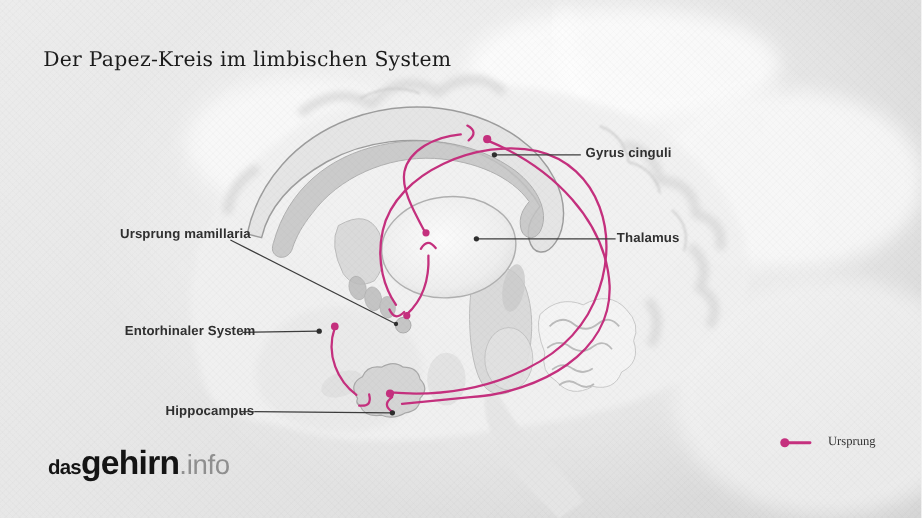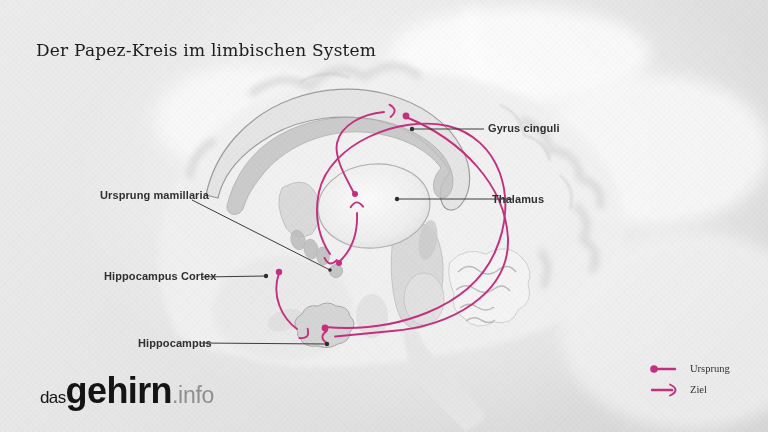--- a/index.html
+++ b/index.html
@@ -27,34 +27,34 @@
   .page-title{
     position:absolute;left:36px;top:40px;z-index:4;
     font-family:"DejaVu Serif","Liberation Serif",serif;
     font-size:17px;font-weight:500;color:var(--text-dark);letter-spacing:.2px;
   }
   .lbl{
     position:absolute;z-index:4;font-size:11px;color:#2f2f2f;
     letter-spacing:.1px;white-space:nowrap;font-weight:bold;
   }
   .lbl-gyrus{left:488px;top:122px;}
-  .lbl-thalamus{left:492px;top:193px;text-align:center;}
+  .lbl-thalamus{left:514px;top:193px;text-align:center;}
   .lbl-corpora{left:100px;top:189px;}
   .lbl-entorhinal{left:104px;top:270px;}
   .lbl-hippocampus{left:138px;top:337px;}
   .legend{position:absolute;left:648px;top:358px;z-index:4;}
   .legend-row{display:flex;align-items:center;height:21px;font-family:Liberation Serif, serif;}
   .legend-row .txt{font-size:10.5px;color:#333;margin-left:10px;}
   .legend-icon{display:block;}
   .logo{
     position:absolute;left:40px;top:370px;z-index:4;white-space:nowrap;
     letter-spacing:-.6px;
   }
-  .logo .l1{font-size:17px;font-weight:400;color:#141414;}
-  .logo .l2{font-size:36px;font-weight:700;color:#141414;}
+  .logo .l1{font-size:17px;font-weight:700;color:#141414;}
+  .logo .l2{font-size:28px;font-weight:700;color:#141414;}
   .logo .l3{font-size:23px;font-weight:400;color:var(--logo-gray);letter-spacing:-.3px;text-align:right;}
   
   .pstroke{stroke:var(--accent-pink);stroke-width:1.9;fill:none;stroke-linecap:round;}
   .pfill{fill:var(--accent-pink);}
   .fork{stroke:var(--accent-pink);stroke-width:1.9;fill:none;stroke-linecap:round;}
   .leader{stroke:var(--label-line);stroke-width:1;}
   .ldot{fill:#2e2e2e;}
 </style>
 </head>
 <body>
@@ -183,37 +183,30 @@
     </g>
   </svg>
 
   <div class="texture"></div>
 
   <div class="page-title">Der Papez-Kreis im limbischen System</div>
 
   <div class="lbl lbl-gyrus">Gyrus cinguli</div>
   <div class="lbl lbl-thalamus">Thalamus</div>
   <div class="lbl lbl-corpora">Ursprung mamillaria</div>
-  <div class="lbl lbl-entorhinal">Hippocampus Cortex</div>
+  <div class="lbl lbl-entorhinal">Entorhinaler System</div>
   <div class="lbl lbl-hippocampus">Hippocampus</div>
 
   <div class="legend">
     <div class="legend-row">
       <svg class="legend-icon" width="32" height="14" viewBox="0 0 32 14">
         <circle cx="6" cy="7" r="3.8" class="pfill"></circle>
         <line x1="9" y1="7" x2="27" y2="7" stroke="var(--accent-pink)" stroke-width="2.4" stroke-linecap="round"></line>
       </svg>
       <span class="txt">Ursprung</span>
     </div>
-    <div class="legend-row">
-      <svg class="legend-icon" width="32" height="14" viewBox="0 0 32 14">
-        <line x1="4" y1="7" x2="24" y2="7" stroke="var(--accent-pink)" stroke-width="2.4" stroke-linecap="round"></line>
-        <path d="M 22 1.5 Q 27.5 4 27.5 7 Q 27.5 10 22 12.5" class="fork" stroke-width="2.2"></path>
-      </svg>
-      <span class="txt">Ziel</span>
-    </div>
   </div>
 
   <div class="logo">
     <span class="l1">das</span><span class="l2">gehirn</span><span class="l3">.info</span>
   </div>
 
 </div>
 
 </body></html>

